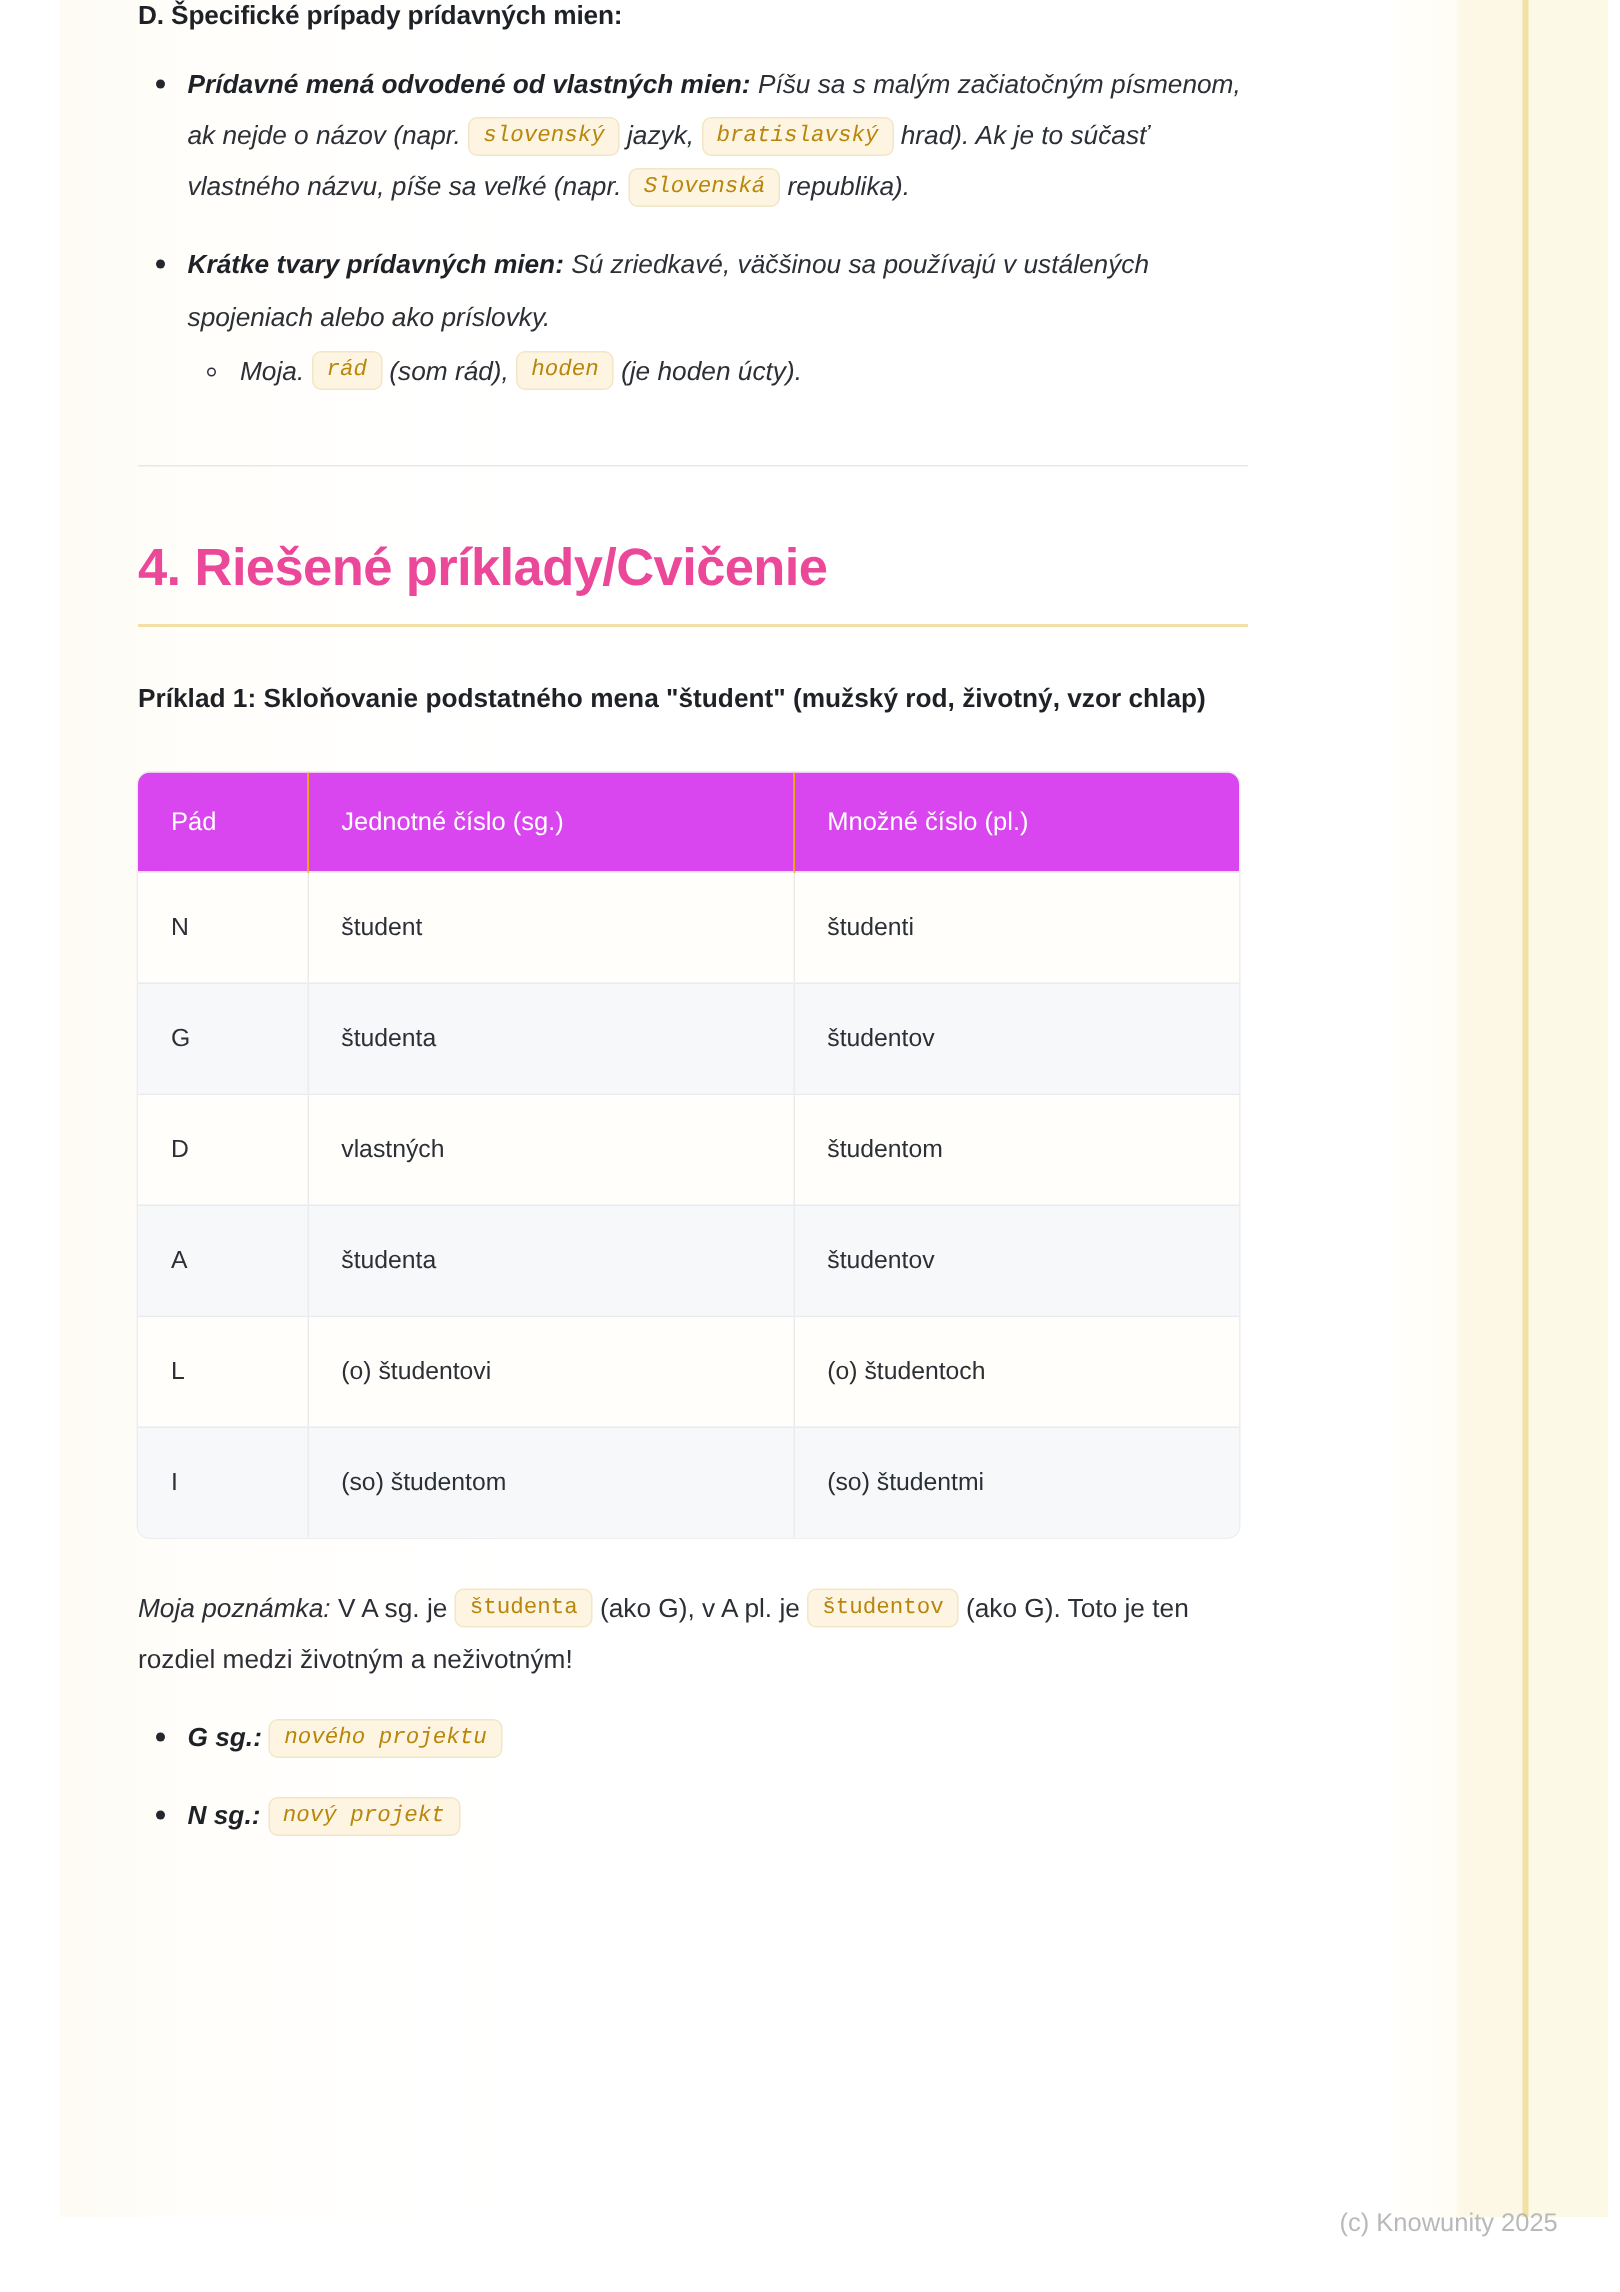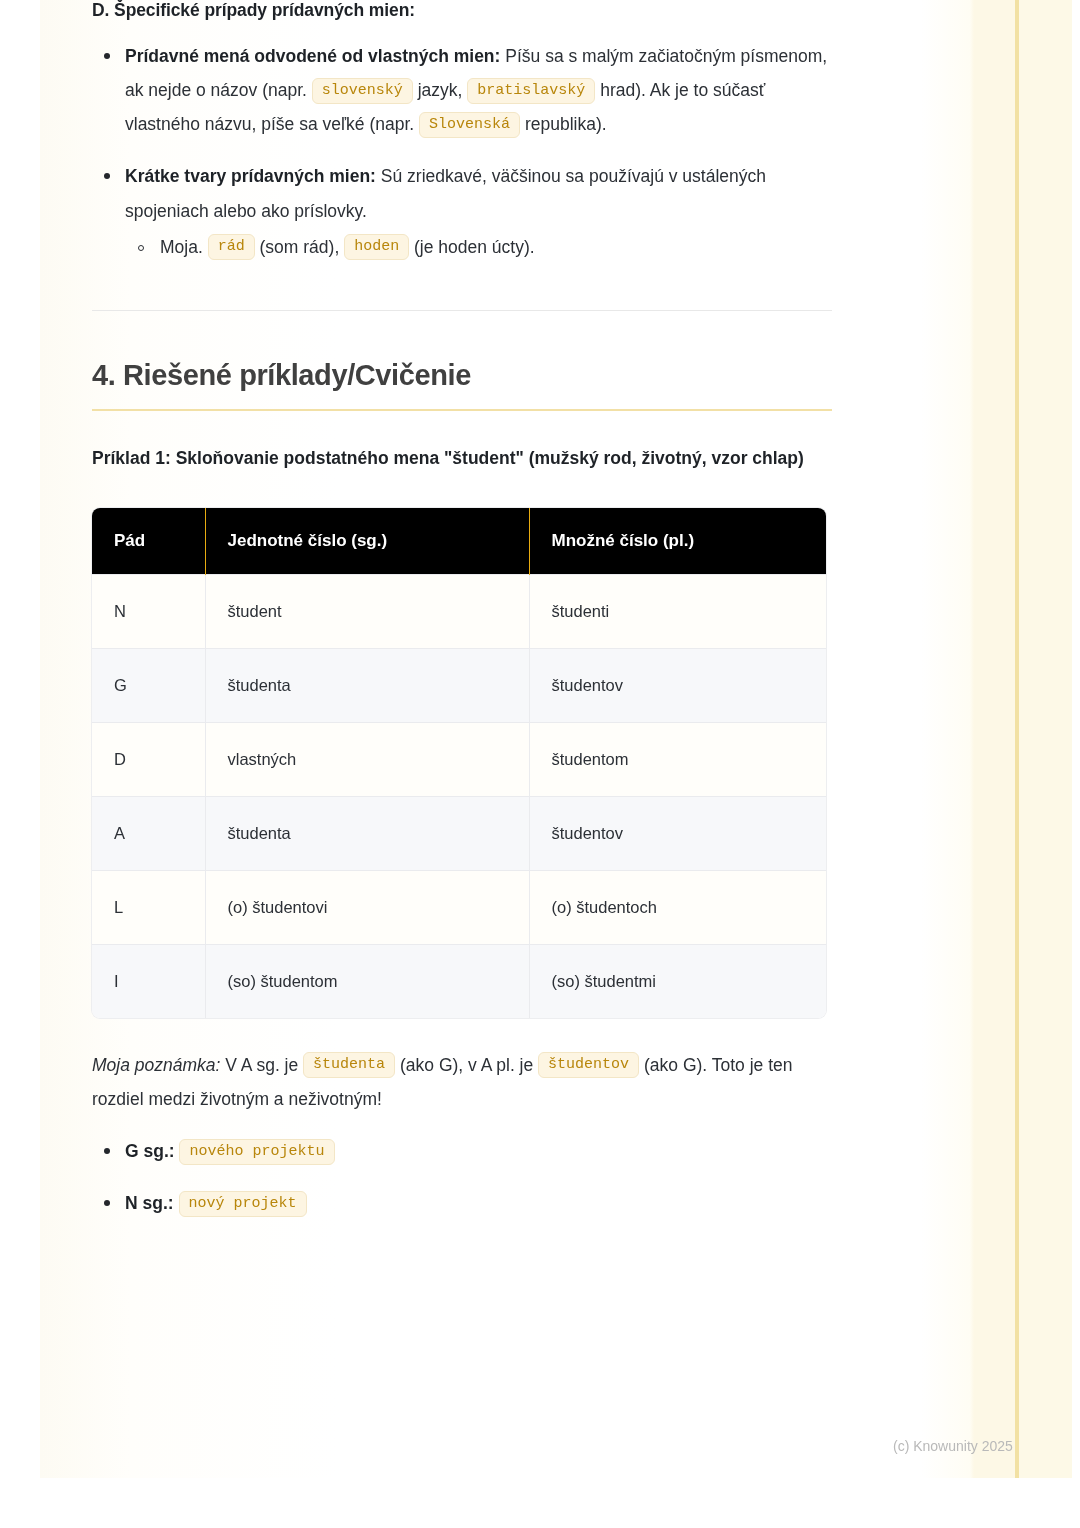--- a/index.html
+++ b/index.html
@@ -73,20 +73,21 @@
     margin: 0;
     padding: 0;
   }
   ul.bullets > li {
     position: relative;
     padding-left: 33px;
     margin: 18px 0 0 0;
     font-size: 17.5px;
     line-height: 1.95;
     color: #2c3036;
+    font-style: italic;
   }
   ul.bullets > li::before {
     content: "";
     position: absolute;
     left: 12px;
     top: 14px;
     width: 6px;
     height: 6px;
     border-radius: 50%;
     background: #24272c;
@@ -134,23 +135,23 @@
     top: -1px;
   }
 
   
   hr.rule {
     border: none;
     border-top: 1px solid #e8e8e8;
     margin: 46px 0 0 0;
   }
   h2.section-title {
-    font-size: 29px;
+    font-size: 35px;
     font-weight: bold;
-    color: #404040;
+    color: #ec4899;
     margin: 48px 0 0 0;
     letter-spacing: -0.4px;
   }
   .title-underline {
     border: none;
     border-top: 2px solid #f2e0a6;
     margin: 17px 0 0 0;
   }
 
   .example-head {
@@ -166,23 +167,23 @@
     border-collapse: collapse;
     width: 734px;
     margin-top: 33px;
     font-size: 16.5px;
     table-layout: fixed;
     border-radius: 8px;
     overflow: hidden;
     box-shadow: 0 0 0 1px #edeef0;
   }
   table.decl th {
-    background: #000000;
+    background: #d946ef;
     color: #ffffff;
-    font-weight: bold;
+    font-weight: normal;
     text-align: left;
     padding: 23px 0 23px 22px;
     font-size: 17px;
     border-right: 1px solid #e8ab11;
   }
   table.decl th:last-child { border-right: none; }
   table.decl td {
     padding: 23px 0 23px 22px;
     color: #2c3036;
     border-top: 1px solid #eaebee;
@@ -202,22 +203,22 @@
     line-height: 1.95;
     color: #2c3036;
     margin: 30px 0 0 0;
   }
   p.note i { }
 
   
   #watermark {
     position: absolute;
     left: 893px;
-    top: 1438px;
-    font-size: 14px;
+    top: 1472px;
+    font-size: 17px;
     color: #b9b9b9;
     white-space: nowrap;
   }
 </style>
 </head>
 <body>
 
 <div id="page-sheet">
   <div id="right-margin-band"></div>
   <div id="right-margin-rule"></div>

